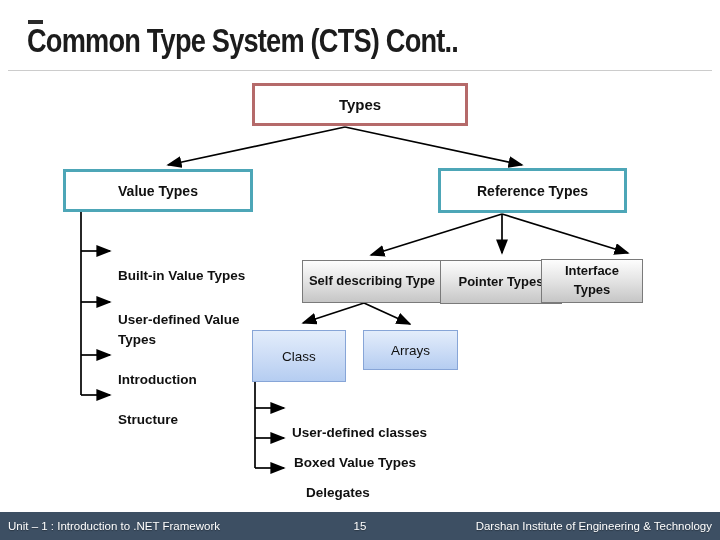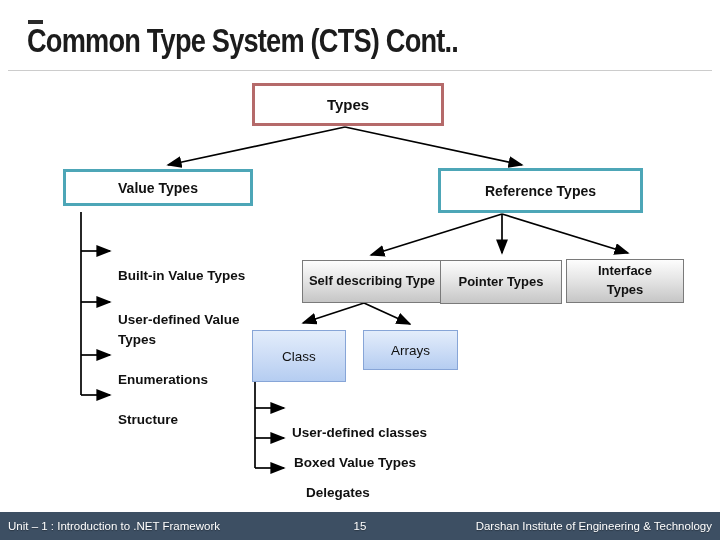--- a/index.html
+++ b/index.html
@@ -32,34 +32,34 @@
   .corner-mark{
     position:absolute;left:28px;top:20px;width:15px;height:4px;
     background:#2a2a2a;
   }
   .node{
     position:absolute;display:flex;align-items:center;justify-content:center;
     text-align:center;background:#ffffff;
     font-weight:bold;font-size:14px;color:#111;
   }
   .node-root{
-    left:252px;top:83px;width:192px;height:43px;
+    left:252px;top:83px;width:216px;height:43px;
     border:3px solid var(--accent-red);font-size:15px;
   }
   .node-teal{border:3px solid var(--accent-teal);}
-  .node-value{left:63px;top:169px;width:190px;height:37px;}
-  .node-reference{left:438px;top:168px;width:205px;height:45px;}
+  .node-value{left:63px;top:169px;width:190px;height:43px;}
+  .node-reference{left:438px;top:168px;width:189px;height:45px;}
   .node-gray{
     border:1.5px solid var(--gray-box-border);
     background:linear-gradient(180deg,#fdfdfd 0%,#e6e6e6 45%,#c6c6c6 100%);
     font-size:13px;line-height:1.45;font-weight:bold;
   }
   .node-selfdesc{left:302px;top:260px;width:140px;height:43px;}
   .node-pointer{left:440px;top:260px;width:122px;height:44px;}
-  .node-interface{left:566px;top:259px;width:118px;height:44px;}
+  .node-interface{left:541px;top:259px;width:102px;height:44px;}
   .node-interface .wrap{display:inline-block;max-width:80px;}
   .node-blue{
     border:1px solid var(--blue-box-border);
     background:linear-gradient(180deg,#e3edfb 0%,#cdddf6 50%,#b5cdf1 100%);
     font-weight:normal;font-size:13.5px;
   }
   .node-class{left:252px;top:330px;width:94px;height:52px;}
   .node-arrays{left:363px;top:330px;width:95px;height:40px;}
   .tree-label{
     position:absolute;font-weight:bold;font-size:13.5px;color:#101010;
@@ -130,21 +130,21 @@
   <div class="node node-gray node-pointer">Pointer Types</div>
   <div class="node node-gray node-interface">
     <span class="wrap">Interface Types</span>
   </div>
 
   <div class="node node-blue node-class">Class</div>
   <div class="node node-blue node-arrays">Arrays</div>
 
   <div class="tree-label lbl-builtin">Built-in Value Types</div>
   <div class="tree-label wrapping lbl-userdef">User-defined Value Types</div>
-  <div class="tree-label lbl-enum">Enumerations</div>
+  <div class="tree-label lbl-enum">Introduction</div>
   <div class="tree-label lbl-struct">Structure</div>
 
   <div class="tree-label lbl-udc">User-defined classes</div>
   <div class="tree-label lbl-boxed">Boxed Value Types</div>
   <div class="tree-label lbl-deleg">Delegates</div>
 
   <div class="footer">
     <span class="f-left">Unit – 1 : Introduction to .NET Framework</span>
     <span class="f-page">15</span>
     <span class="f-right">Darshan Institute of Engineering &amp; Technology</span>

